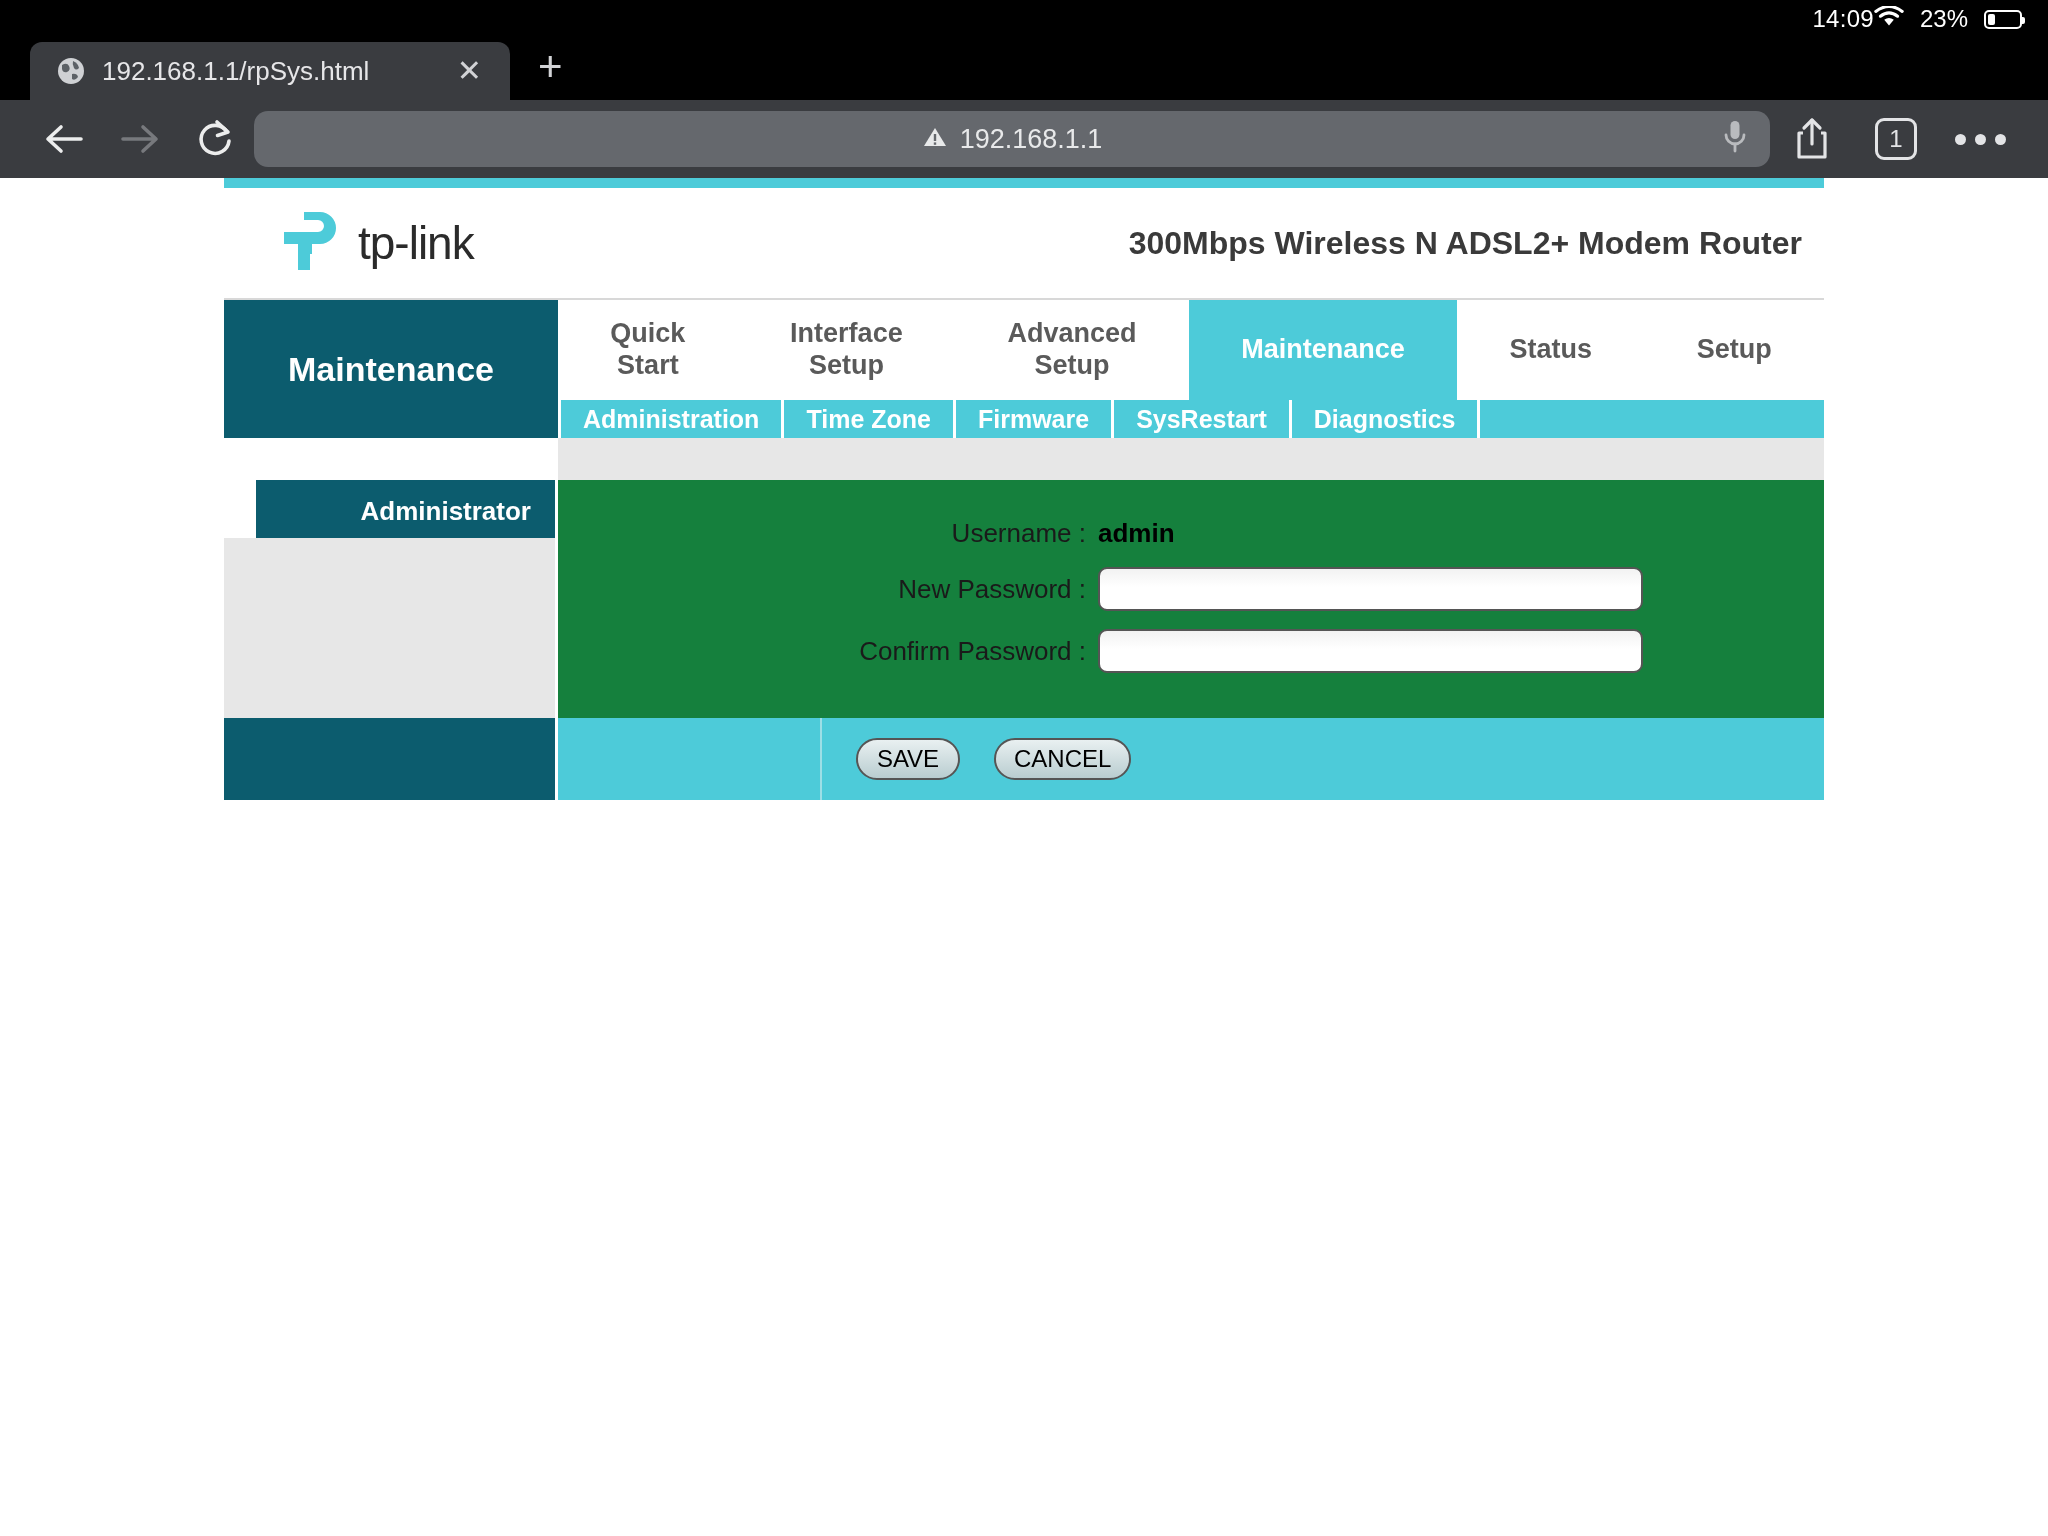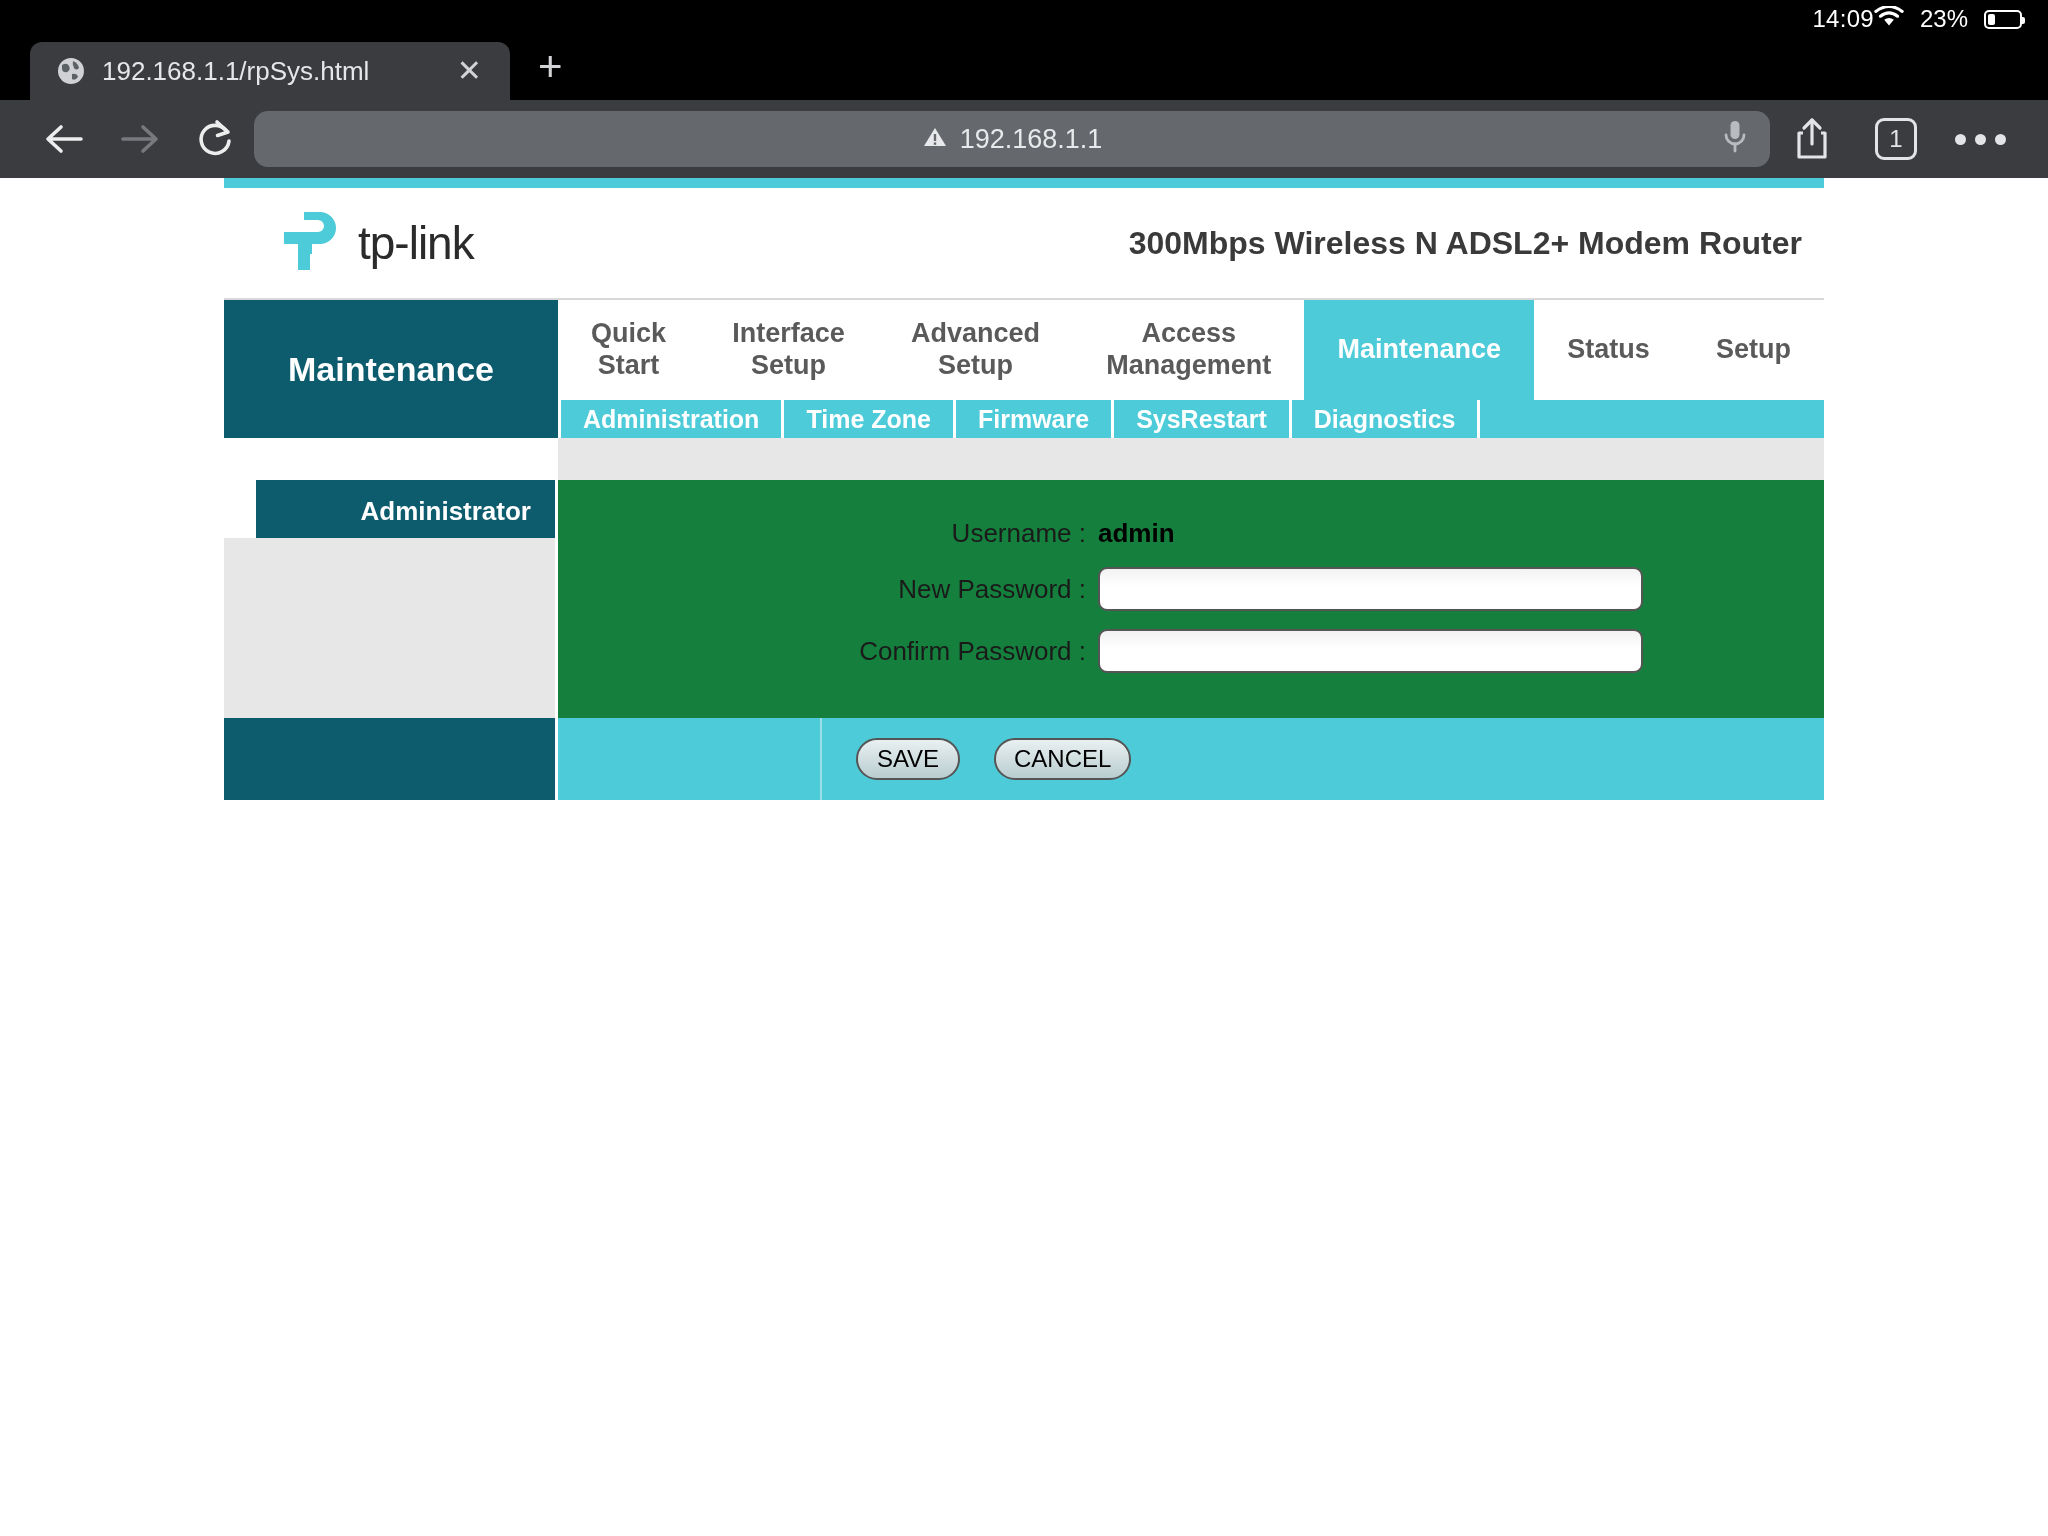--- a/index.html
+++ b/index.html
@@ -503,24 +503,20 @@
             <span>Quick</span>
             <span>Start</span>
           </div>
           <div class="mtab">
             <span>Interface</span>
             <span>Setup</span>
           </div>
           <div class="mtab">
             <span>Advanced</span>
             <span>Setup</span>
-          </div>
-          <div class="mtab">
-            <span>Access</span>
-            <span>Management</span>
           </div>
           <div class="mtab active">
             <span>Maintenance</span>
           </div>
           <div class="mtab">
             <span>Status</span>
           </div>
           <div class="mtab">
             <span>Setup</span>
           </div>

